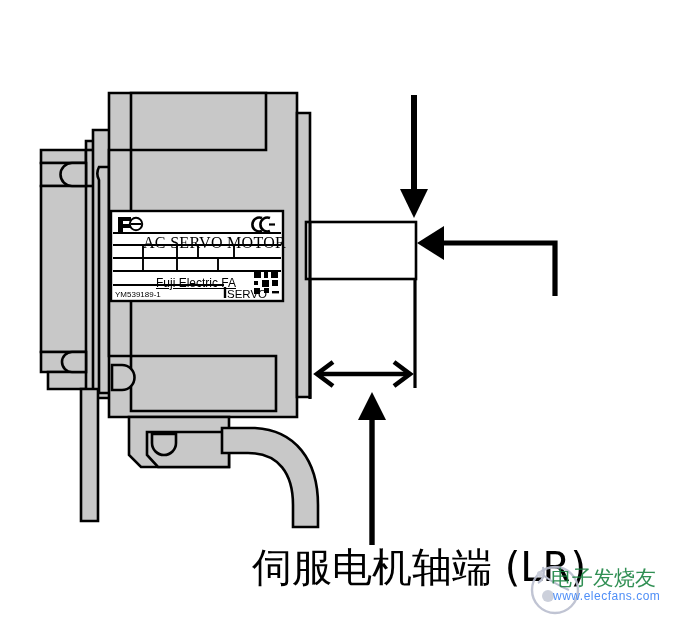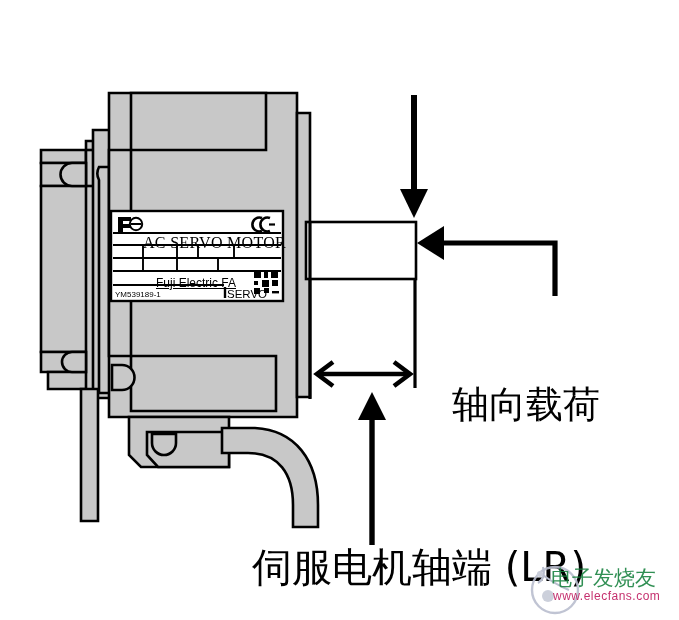--- a/index.html
+++ b/index.html
@@ -98,21 +98,21 @@
     color: #15803d;
     opacity: 0.88;
     font-family: Liberation Serif, serif;
     white-space: pre;
   }
   #wm-url {
     position: absolute;
     left: 24px;
     top: 33px;
     font-size: 12px;
-    color: #be185d;
+    color: #3b82f6;
     opacity: 0.9;
     letter-spacing: 0.5px;
     font-family: "Liberation Sans", sans-serif;
     white-space: pre;
   }
 </style>
 </head>
 <body>
 
 <div id="stage">
@@ -251,21 +251,20 @@
     </g>
   </svg>
 
   <div class="nameplate-text" id="np-title">AC SERVO MOTOR</div>
   <div class="nameplate-text" id="np-maker">Fuji Electric FA</div>
   <div class="nameplate-text" id="np-serial">YM539189-1</div>
   <div class="nameplate-text" id="np-country">SERVO</div>
 
 
   <div class="cn-label" id="label-fs">
-    <div>轴向载荷</div>
   </div>
 
   <div class="cn-label" id="label-lr">伺服电机轴端 (LR)</div>
 
   <div id="watermark">
     <svg width="150" height="64" viewBox="0 0 150 64">
       <circle cx="26" cy="34" r="23" fill="none" stroke="#b9bece" stroke-width="2.4" opacity="0.9"></circle>
       <path d="M10,16 C20,24 30,30 40,34" fill="none" stroke="#b9bece" stroke-width="2.2"></path>
       <path d="M14,11 C16,18 14,24 9,27" fill="none" stroke="#b9bece" stroke-width="2.2"></path>
       <circle cx="19" cy="40" r="6" fill="#c9cdd9" opacity="0.95"></circle>

